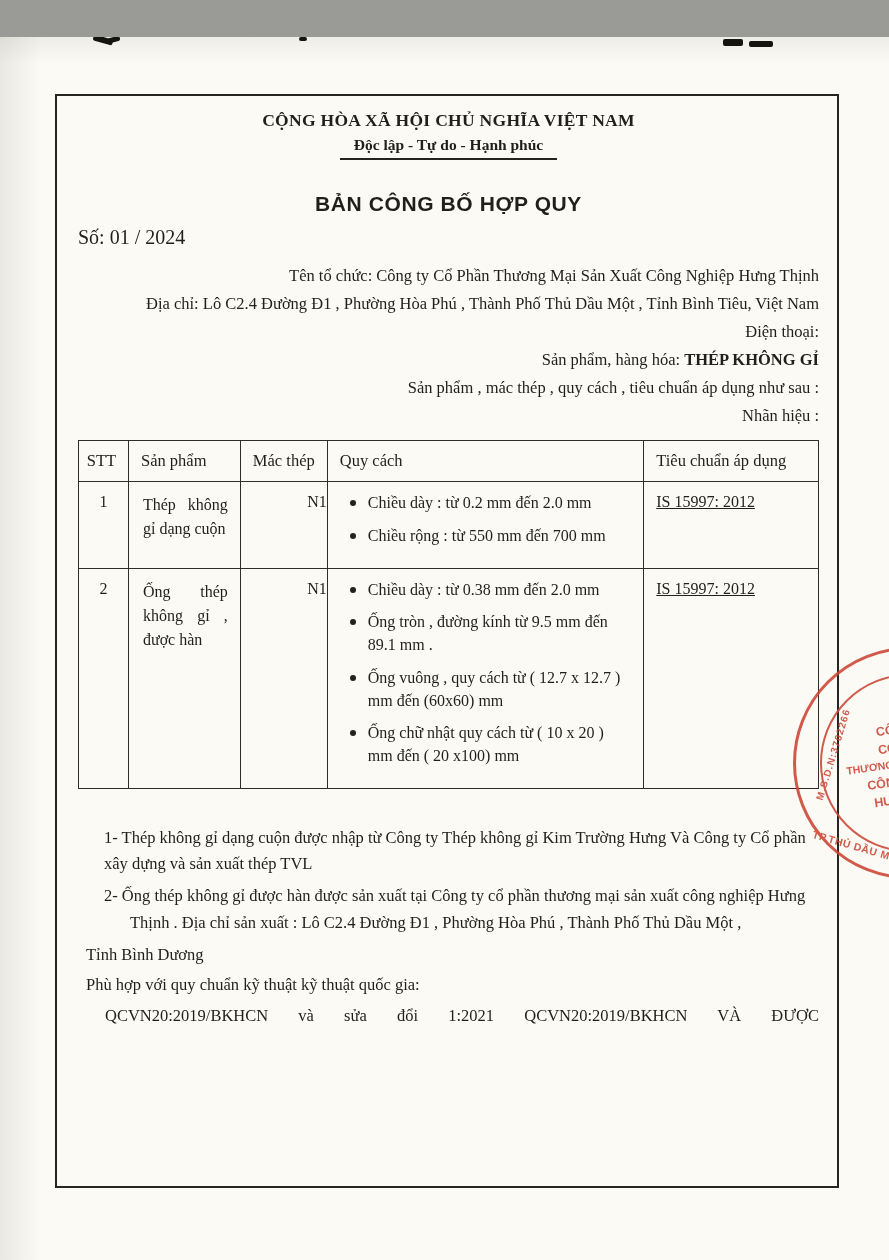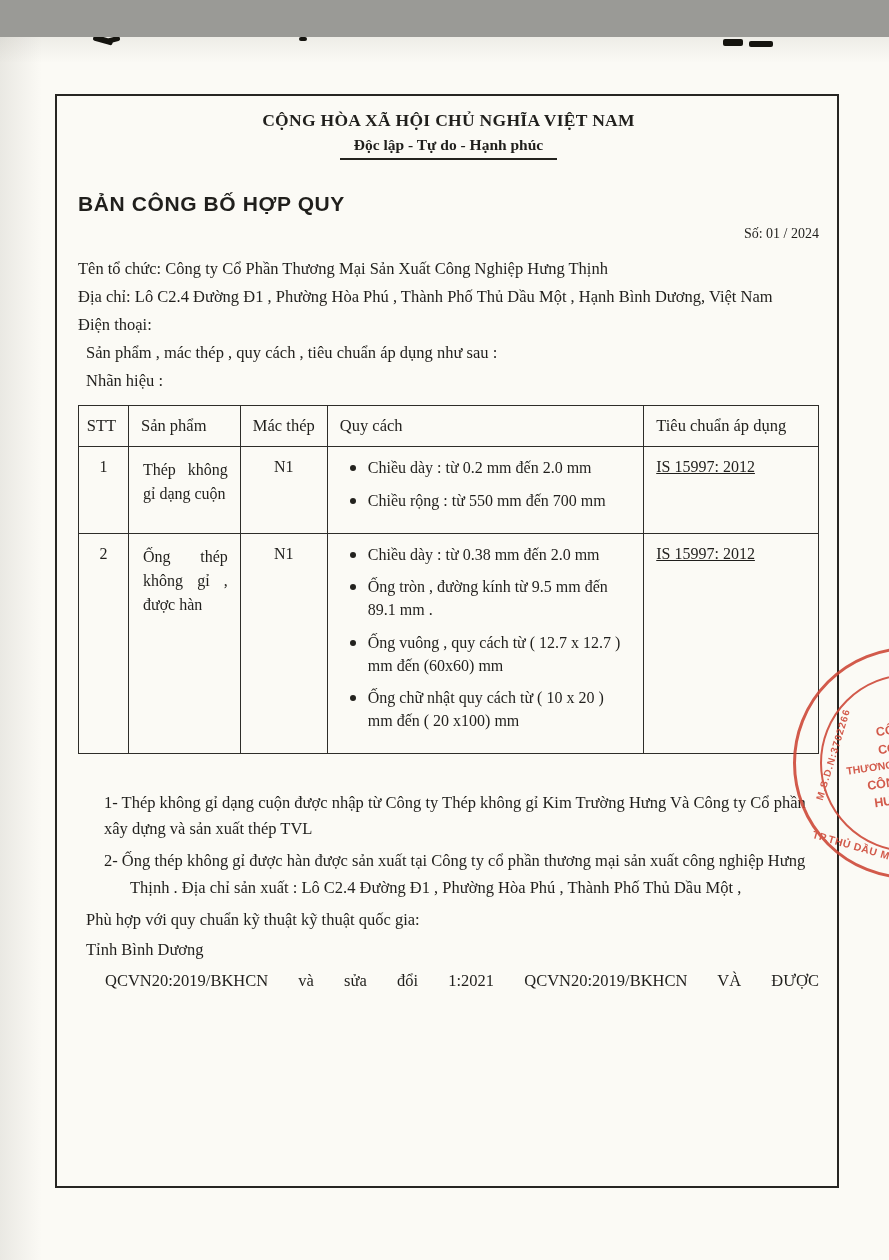--- a/index.html
+++ b/index.html
@@ -30,36 +30,36 @@
 
   
   .frame {
     position:absolute; left:55px; top:57px; width:784px; height:1094px;
     border:2px solid #262522; padding:14px 18px 0 21px;
   }
   .nat-title { text-align:center; font-weight:bold; font-size:17.5px; letter-spacing:.3px; }
   .motto-wrap { text-align:center; margin-top:5px; }
   .motto { display:inline-block; font-weight:bold; font-size:15.5px;
     border-bottom:2px solid #24231f; padding:0 14px 4px; }
-  .doc-title { margin-top:32px;
+  .doc-title { text-align:center; margin-top:32px;
     font-family:"Liberation Sans", sans-serif; font-weight:bold; font-size:21px; letter-spacing:.6px; }
-  .doc-num { text-align:right; margin-top:10px; font-size:14px; }
+  .doc-num { text-align:left; margin-top:10px; font-size:20px; }
 
-  .info { margin-top:13px; font-size:16.5px; line-height:1.7; }
+  .info { margin-top:13px; font-size:16.5px; line-height:1.7;text-align:right; }
   .info p { margin:0; }
   .indented { padding-left:8px; }
   .bold { font-weight:bold; }
 
   table.spec-table { border-collapse:collapse; width:741px; margin-top:10px; font-size:16px;border-radius:12px; }
   .spec-table th, .spec-table td { border:1.5px solid #2e2d29; vertical-align:top; }
   .spec-table th { font-weight:normal; text-align:left; font-size:16.5px; padding:10px 8px 10px 12px; }
   .spec-table th:first-child { text-align:center; padding-left:4px; }
   td.stt { text-align:center; padding-top:11px; }
   td.product { padding:11px 12px 10px 14px; text-align:justify; line-height:1.5; }
-  td.grade { text-align:center; padding-top:11px; }
+  td.grade { text-align:right; padding-top:11px; }
   td.spec { padding:10px 12px 10px 14px; }
   td.spec ul { list-style:none; }
   td.spec li { position:relative; padding-left:26px; margin-bottom:10px; line-height:1.42; }
   td.spec li::before { content:""; position:absolute; left:8px; top:8px; width:6px; height:6px;
     border-radius:50%; background:#23221e; }
   td.standard { padding:11px 8px 10px 12px;text-decoration:underline; }
 
   .notes { margin-top:36px; font-size:16.5px; line-height:1.62; }
   .note { padding-left:26px; margin-bottom:5px; }
   .note-hang { padding-left:52px; text-indent:-26px; }
@@ -99,22 +99,23 @@
     <div class="nat-title">CỘNG HÒA XÃ HỘI CHỦ NGHĨA VIỆT NAM</div>
     <div class="motto-wrap">
       <span class="motto">Độc lập - Tự do - Hạnh phúc</span>
     </div>
 
     <div class="doc-title">BẢN CÔNG BỐ HỢP QUY</div>
     <div class="doc-num">Số: 01 / 2024</div>
 
     <div class="info">
       <p>Tên tổ chức: Công ty Cổ Phần Thương Mại Sản Xuất Công Nghiệp Hưng Thịnh</p>
-      <p>Địa chỉ: Lô C2.4 Đường Đ1 , Phường Hòa Phú , Thành Phố Thủ Dầu Một , Hạnh Bình Dương, Việt Nam</p>
+      <p>Địa chỉ: Lô C2.4 Đường Đ1 , Phường Hòa Phú , Thành Phố Thủ Dầu Một , Tỉnh Bình Tiêu, Việt Nam</p>
       <p>Điện thoại:</p>
+      <p class="indented"><span>Sản phẩm, hàng hóa: </span><span class="bold">THÉP KHÔNG GỈ</span></p>
       <p class="indented">Sản phẩm , mác thép , quy cách , tiêu chuẩn áp dụng như sau :</p>
       <p class="indented">Nhãn hiệu :</p>
     </div>
 
     <table class="spec-table">
       <colgroup>
         <col style="width:50px">
           <col style="width:112px">
           <col style="width:87px">
           <col style="width:317px">
@@ -155,22 +156,22 @@
             </ul>
           </td>
           <td class="standard">IS 15997: 2012</td>
         </tr>
       </tbody>
     </table>
 
     <div class="notes">
       <p class="note">1-  Thép không gỉ dạng cuộn được nhập từ Công ty Thép không gỉ Kim Trường Hưng Và Công ty Cổ phần xây dựng và sản xuất thép TVL</p>
       <p class="note note-hang">2-  Ống thép không gỉ được hàn được sản xuất tại Công ty cổ phần thương mại sản xuất công nghiệp Hưng Thịnh . Địa chỉ sản xuất : Lô C2.4 Đường Đ1 , Phường Hòa Phú , Thành Phố Thủ Dầu Một ,</p>
+      <p class="plain">Tỉnh Bình Dương</p>
       <p class="plain">Phù hợp với quy chuẩn kỹ thuật kỹ thuật quốc gia:</p>
-      <p class="plain">Tỉnh Bình Dương</p>
       <p class="qcvn-l1">QCVN20:2019/BKHCN và sửa đổi 1:2021 QCVN20:2019/BKHCN VÀ ĐƯỢC</p>
     </div>
 
   </div>
 
   <div class="stamp">
     <div class="ring-outer"></div>
     <div class="ring-inner"></div>
     <div class="stamp-text">
       <div>CÔNG TY</div>

